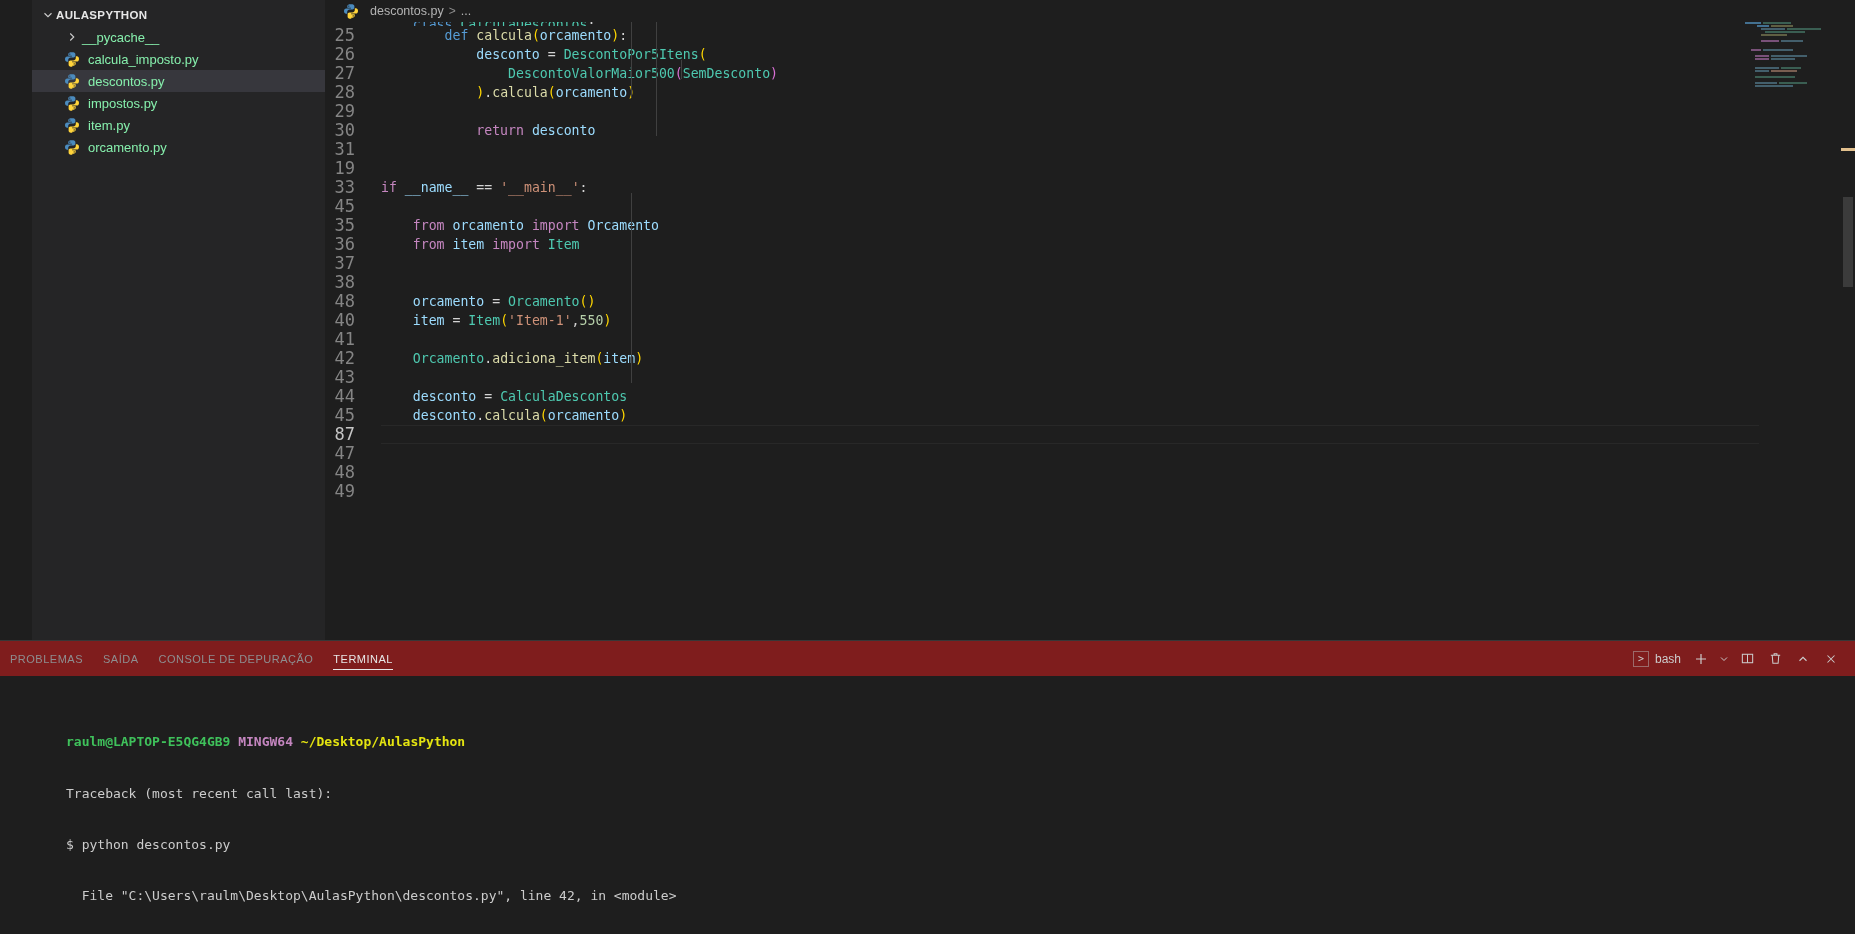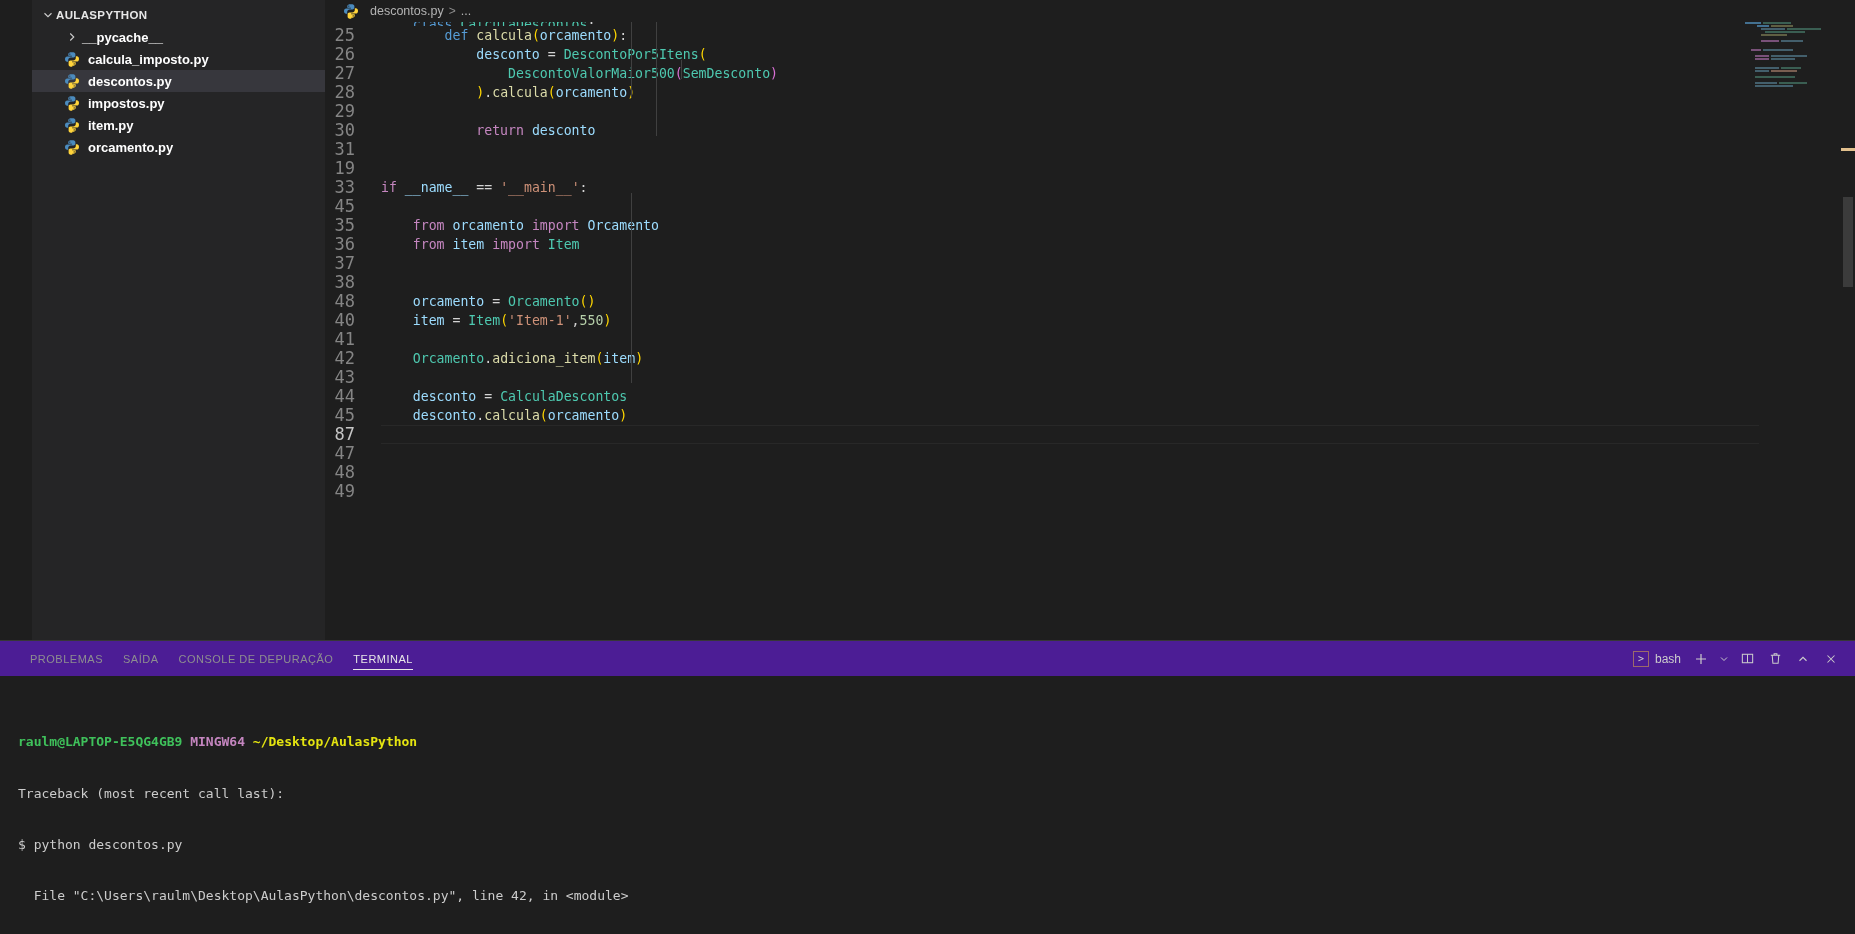--- a/index.html
+++ b/index.html
@@ -29,22 +29,22 @@
     color: #e7e7e7;
   }
   .twisty {
     width: 16px; height: 16px; flex: 0 0 16px;
     display: inline-flex; align-items: center; justify-content: center;
     color: #cccccc;
   }
   .twisty svg { display: block; }
   .tree-row {
     display: flex; align-items: center;
-    height: 22px; font-size: 13px; color: #ffffff;
-    padding-left: 24px; cursor: pointer; white-space: nowrap; font-weight: bold;
+    height: 22px; font-size: 13px; color: #86efac;
+    padding-left: 24px; cursor: pointer; white-space: nowrap;
   }
   .tree-row.selected { background: #37373d; }
   .tree-row .label { padding-left: 2px; }
   .py-icon {
     width: 16px; height: 16px; flex: 0 0 16px; margin-right: 6px;
     position: relative; display: inline-block;
   }
   .py-icon svg { display: block; }
   .indent { width: 8px; flex: 0 0 8px; }
 
@@ -128,21 +128,21 @@
   }
 
   
   .panel {
     flex: 0 0 294px; height: 294px;
     background: #1e1e1e; display: flex; flex-direction: column;
     border-top: 1px solid #373737;
   }
   .panel-header {
     height: 35px; flex: 0 0 35px; display: flex; align-items: center;
-    padding-left: 30px; position: relative; background: #4c1d95;
+    padding-left: 10px; position: relative; background: #7f1d1d;
   }
   .panel-tabs { display: flex; align-items: center; height: 35px; gap: 20px; }
   .panel-tab {
     font-size: 11px; letter-spacing: .5px;
     color: #8e8e90; height: 35px; display: flex; align-items: center;
     cursor: pointer; position: relative; text-transform: uppercase;
   }
   .panel-tab.active { color: #e7e7e7; }
   .panel-tab.active::after {
     content: ""; position: absolute; left: 0; right: 0; bottom: 6px;
@@ -164,20 +164,21 @@
     width: 16px; height: 16px; border: 1px solid #9b6a6a; color: #cccccc;
     display: flex; align-items: center; justify-content: center;
     font-size: 10px; margin-right: 6px; font-family: "DejaVu Sans Mono", monospace;
   }
 
   .terminal-body {
     flex: 1 1 auto; overflow: hidden; padding: 6px 0 8px 18px;
     font-family: "DejaVu Sans Mono", monospace;
     font-size: 13px; line-height: 17.1px; color: #cccccc;
     white-space: pre;
+    margin-left: 48px;
   }
   .term-line { height: 17.1px; white-space: pre; }
   .tc-user { color: #3fc15b; font-weight: bold; }
   .tc-host { color: #c586c0; font-weight: bold; }
   .tc-path { color: #e5e510; font-weight: bold; }
   .tc-plain { color: #cccccc; }
 </style>
 </head>
 <body>
 

